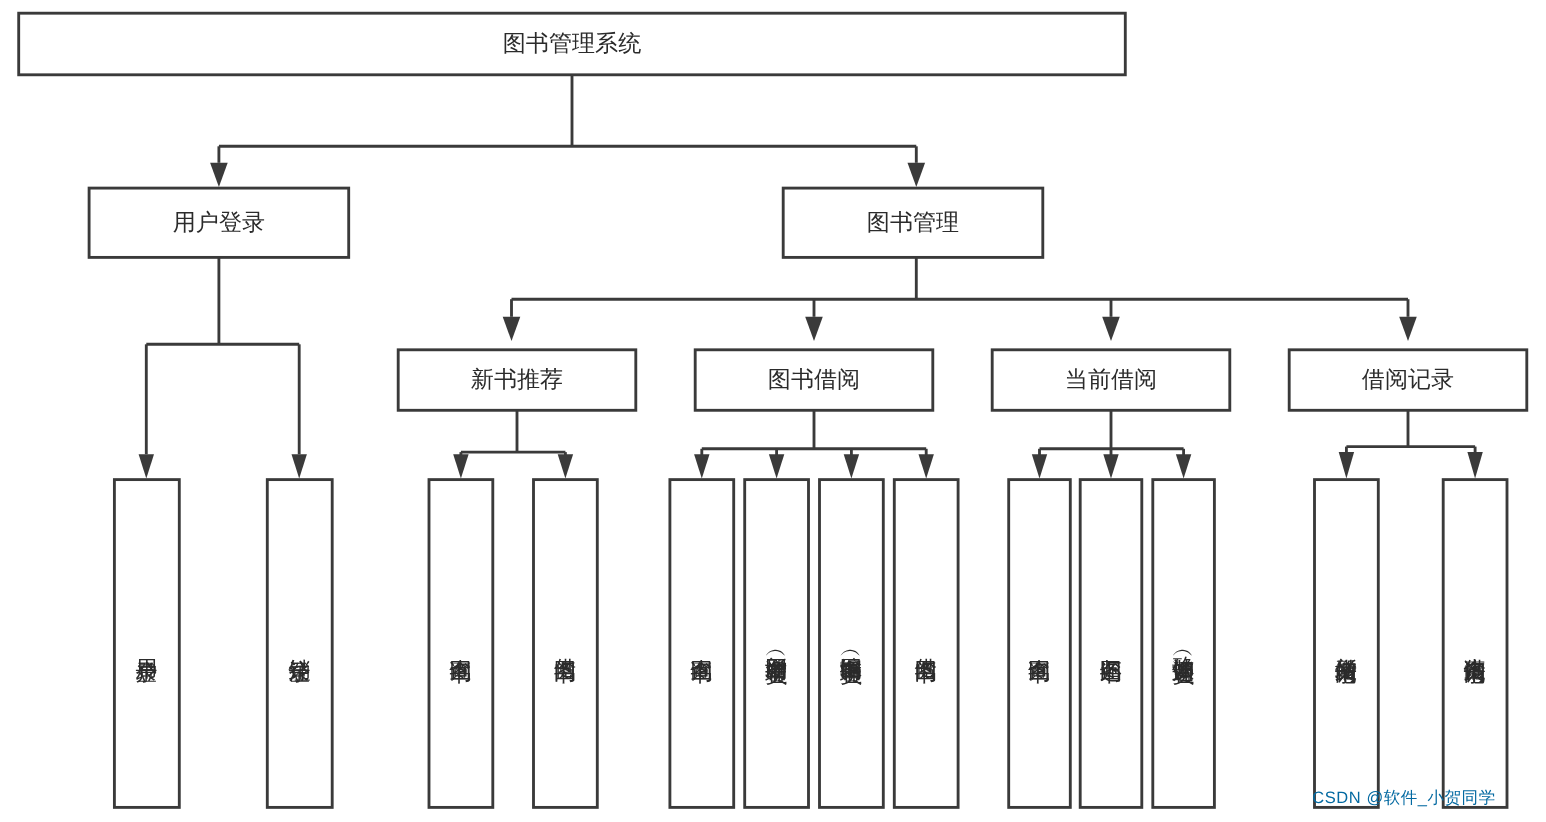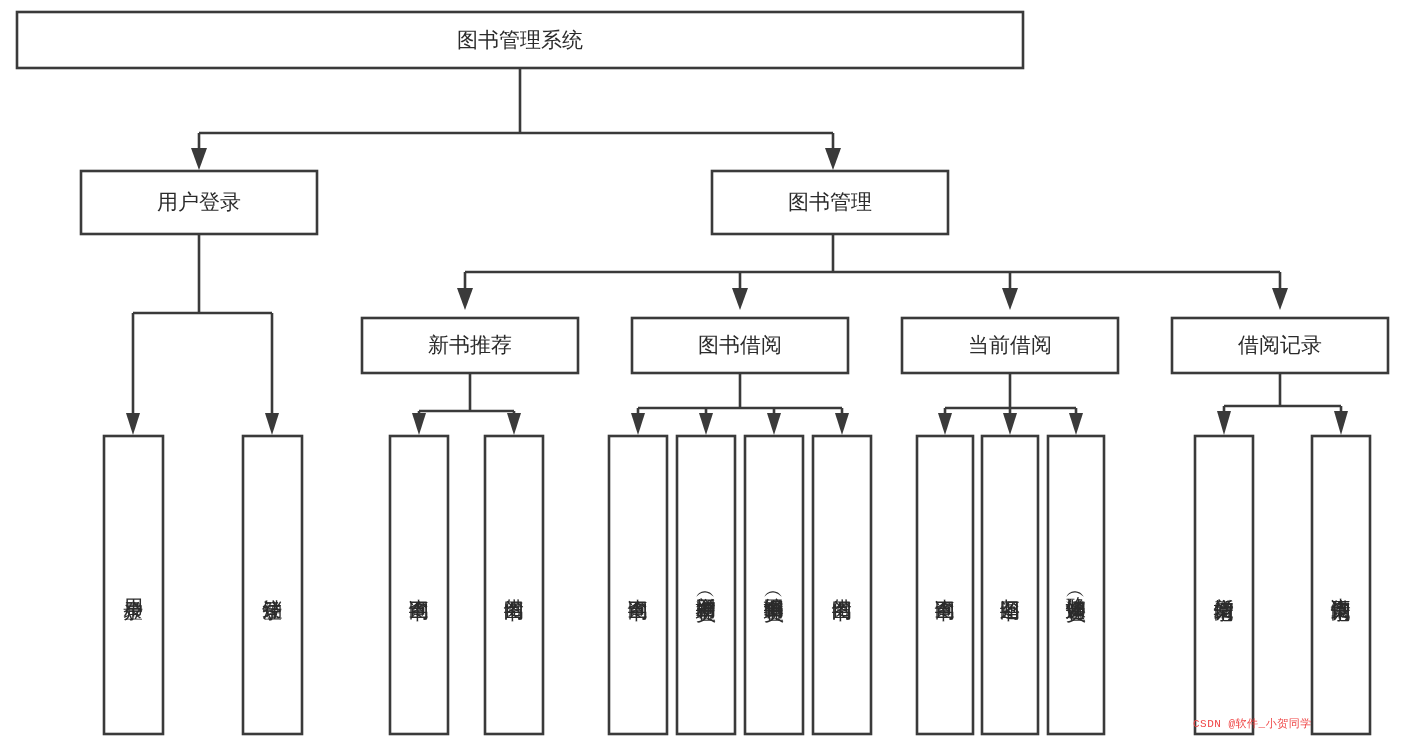--- a/index.html
+++ b/index.html
@@ -59,23 +59,23 @@
     letter-spacing: 1px;
     display: flex;
     align-items: center;
     justify-content: center;
     white-space: nowrap;
     text-align: center;
     pointer-events: none;
   }
   .watermark {
     position: absolute;
-    font-family: Liberation Mono, monospace;
-    font-size: 11px;
-    color: #ef4444;
+    font-family: Liberation Sans, sans-serif;
+    font-size: 15px;
+    color: #0369a1;
     white-space: nowrap;
     letter-spacing: 0.5px;
   }
 </style>
 </head>
 <body>
 
 <div id="diagram-root">
 
   <svg class="canvas" viewBox="0 0 1405 747" xmlns="http://www.w3.org/2000/svg">

